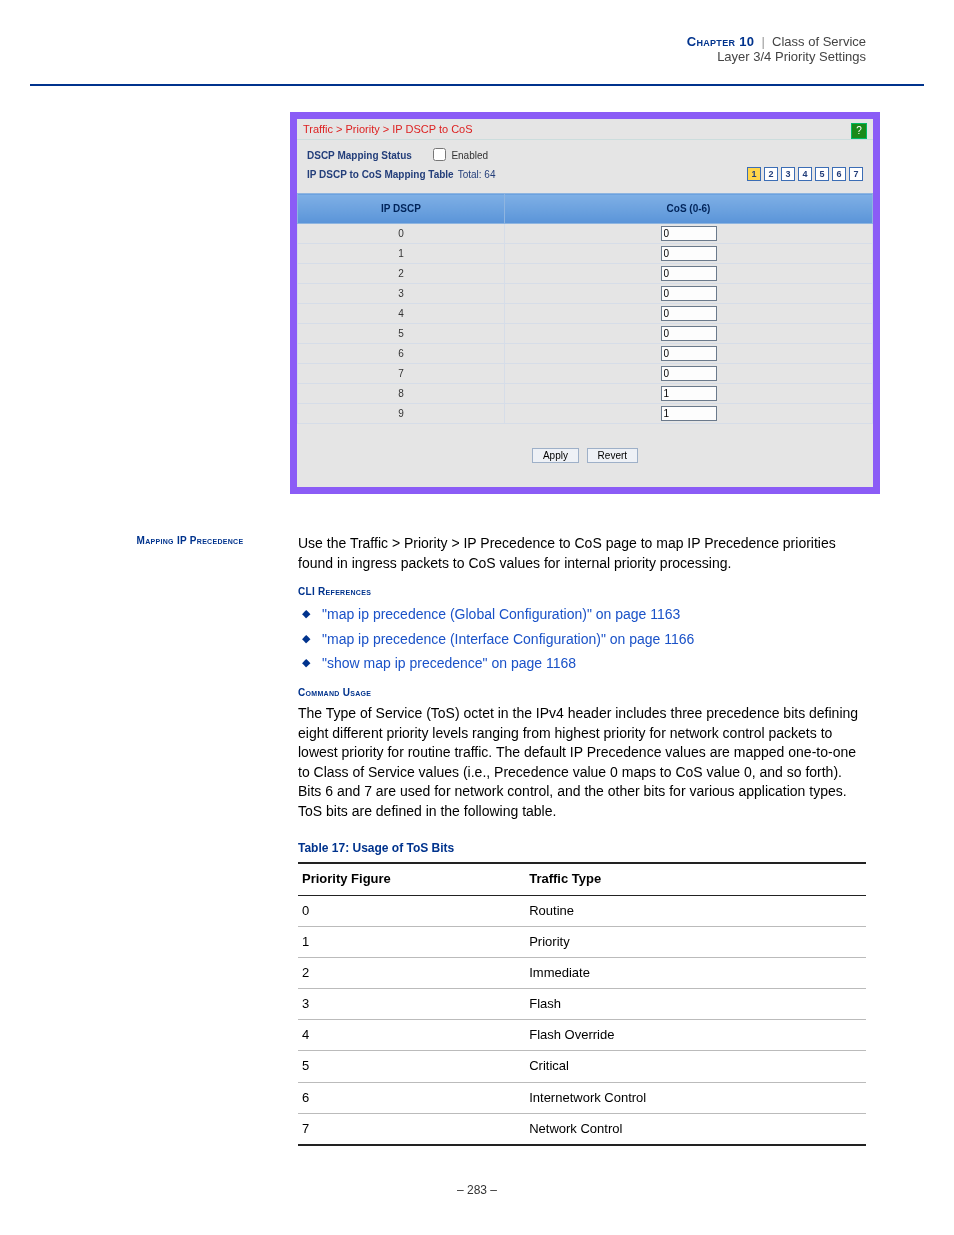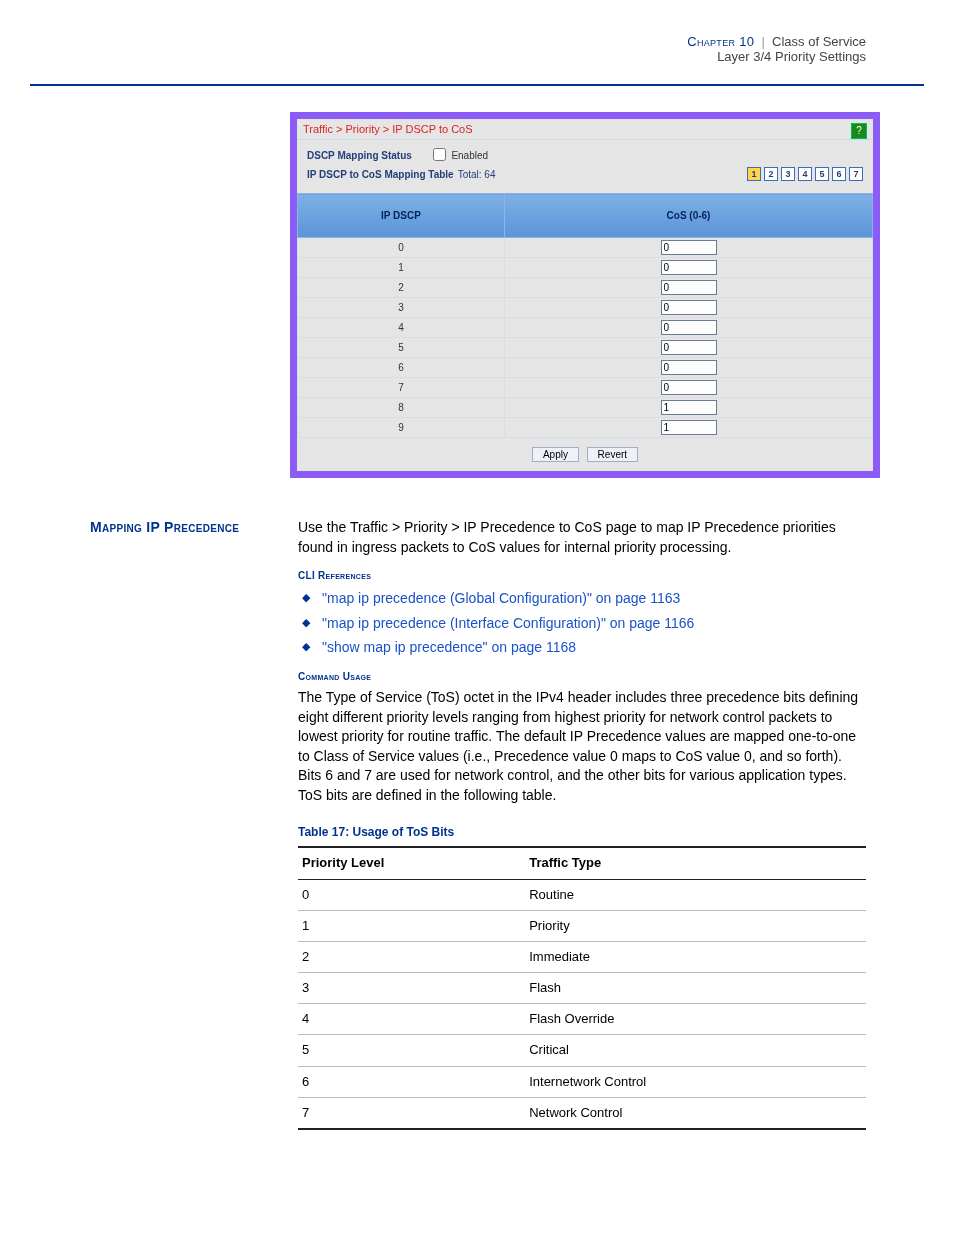--- a/index.html
+++ b/index.html
@@ -1,42 +1,42 @@
 <!DOCTYPE html>
 <html><head>
 <meta charset="utf-8">
 <style>
   body{margin:0;padding:0;background:#fff;font-family:Verdana,Geneva,sans-serif;font-size:13px;color:#000}
   .page{width:954px;margin:0 auto;position:relative;min-height:1235px}
   .hdr{position:absolute;top:34px;right:88px;text-align:right;font-size:13px;color:#00338d}
   .hdr .sep{color:#999}
-  .hdr .chap{font-weight:normal;font-variant:small-caps;letter-spacing:.3px}
+  .hdr .chap{font-weight:bold;font-variant:small-caps;letter-spacing:.3px}
   .hdr .t1{color:#444}
   .rule{position:absolute;top:84px;left:30px;right:30px;height:2px;background:#00338d}
   .content{position:absolute;top:112px;left:90px;right:88px}
   .figcap{color:#00338d;font-weight:bold;font-size:13px;margin:8px 0 10px 200px}
   .shot{margin-left:200px;border:7px solid #8b5cf6;background:#e5e5e5;width:576px}
   .crumb{color:#d22;font-size:11px;padding:4px 6px;border-bottom:1px solid #cdd}
   .help{float:right;width:14px;height:14px;background:#1a8a1a;color:#fff;font-size:10px;text-align:center;line-height:14px;border:1px solid #0b6}
   .status{padding:8px 10px 2px;font-size:10px;color:#233e7a;font-weight:bold}
   .status input{vertical-align:-2px;margin:0 3px 0 18px}
   .status .en{font-weight:normal;color:#333}
   .maptitle{display:flex;align-items:center;padding:4px 10px 12px;font-size:10px;color:#233e7a;font-weight:bold}
   .total{color:#233e7a;font-weight:normal;margin-left:4px}
   .paginator{margin-left:auto;display:flex;gap:3px}
   .pbox{width:12px;height:12px;border:1px solid #3b6db5;font-size:9px;text-align:center;line-height:12px;color:#233e7a;background:#fff}
   .pbox.active{background:#ffd54a}
   table.grid{width:100%;border-collapse:collapse;font-size:10px}
-  table.grid th{background:linear-gradient(#7fb0e6,#5a94d8);color:#00245a;font-weight:bold;border:1px solid #8fb5e0;padding:16px;text-align:center}
+  table.grid th{background:linear-gradient(#7fb0e6,#5a94d8);color:#00245a;font-weight:bold;border:1px solid #8fb5e0;padding:9px;text-align:center}
   table.grid td{border:1px solid #d6dde8;padding:2px;text-align:center;color:#333}
   table.grid td input{width:50px;height:13px;font-size:10px;padding:0 2px;border:1px solid #6b7a8c;background:#fdfdfd}
   .btnrow{text-align:center;padding:8px}
-  .btnrow button{font-size:10px;background:#eef1f6;border:1px solid #9eb0c8;padding:1px 10px;margin:1px 2px;cursor:pointer}
+  .btnrow button{font-size:10px;background:#eef1f6;border:1px solid #9eb0c8;padding:1px 10px;margin:16px 2px;cursor:pointer}
   .sec{margin-top:40px;display:flex}
-  .sidehead{width:200px;text-align:left;padding-right:8px;color:#00338d;font-weight:bold;font-size:14px;font-variant:small-caps;letter-spacing:.3px;line-height:1.35}
+  .sidehead{width:200px;text-align:center;padding-right:8px;color:#00338d;font-weight:bold;font-size:10px;font-variant:small-caps;letter-spacing:.3px;line-height:1.35}
   .body{flex:1;font-size:14px;line-height:1.4}
   .subhead{color:#00338d;font-weight:bold;font-size:10px;font-variant:small-caps;letter-spacing:.3px;margin-top:12px}
   ul.bul{list-style:none;padding:0;margin:6px 0 0}
   ul.bul li{padding-left:24px;position:relative;margin:5px 0}
   ul.bul li::before{content:"◆";position:absolute;left:4px;top:1px;color:#00338d;font-size:11px}
   a.link{color:#1a52c8;text-decoration:none}
   .tblcap{color:#00338d;font-weight:bold;font-size:12px;margin-top:18px}
   table.tos{width:100%;border-collapse:collapse;font-size:13px;margin-top:6px}
   table.tos th{text-align:left;border-top:2px solid #222;border-bottom:1px solid #222;padding:6px 4px;font-weight:bold}
   table.tos td{border-bottom:1px solid #bbb;padding:6px 4px}
@@ -145,21 +145,21 @@
             <li><a class="link" href="#">"map ip precedence (Global Configuration)" on page 1163</a></li>
             <li><a class="link" href="#">"map ip precedence (Interface Configuration)" on page 1166</a></li>
             <li><a class="link" href="#">"show map ip precedence" on page 1168</a></li>
           </ul>
         <div class="subhead">Command Usage</div>
         <div style="margin-top:4px">The Type of Service (ToS) octet in the IPv4 header includes three precedence bits defining eight different priority levels ranging from highest priority for network control packets to lowest priority for routine traffic. The default IP Precedence values are mapped one-to-one to Class of Service values (i.e., Precedence value 0 maps to CoS value 0, and so forth). Bits 6 and 7 are used for network control, and the other bits for various application types. ToS bits are defined in the following table.</div>
         <div class="tblcap">Table 17: Usage of ToS Bits</div>
         <table class="tos">
           <thead>
               <tr>
-            <th style="width:40%">Priority Level</th>
+            <th style="width:40%">Priority Figure</th>
             <th>Traffic Type</th>
           </tr>
             </thead>
           <tbody id="tosbody">
               <tr>
                 <td>0</td>
                 <td>Routine</td>
               </tr>
               <tr>
                 <td>1</td>
@@ -188,13 +188,14 @@
               <tr>
                 <td>7</td>
                 <td>Network Control</td>
               </tr>
             </tbody>
         </table>
       </div>
     </div>
   </div>
 
+  <div class="pnum">–  283  –</div>
 </div>
 
 </body></html>

